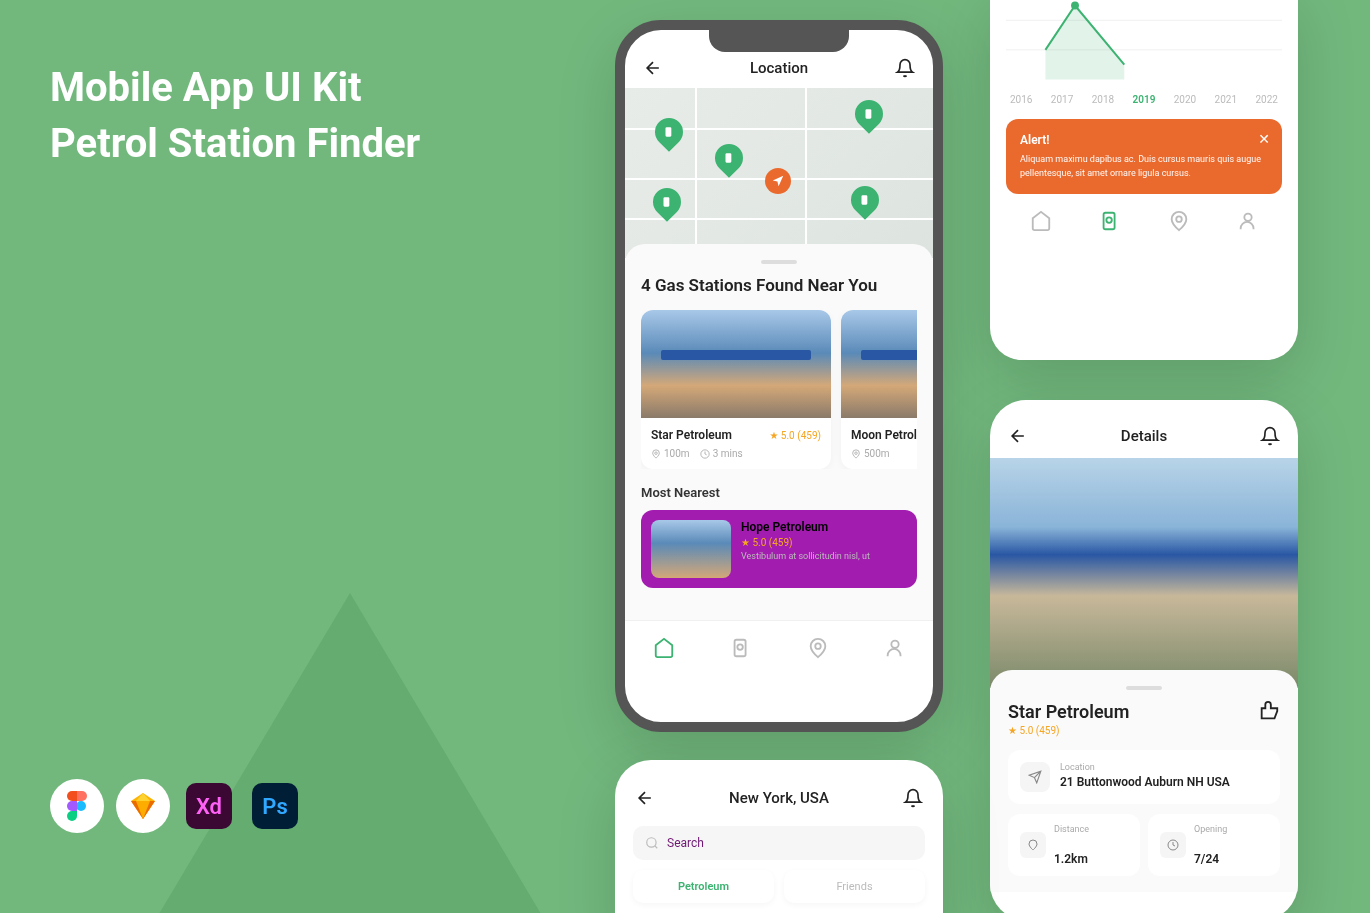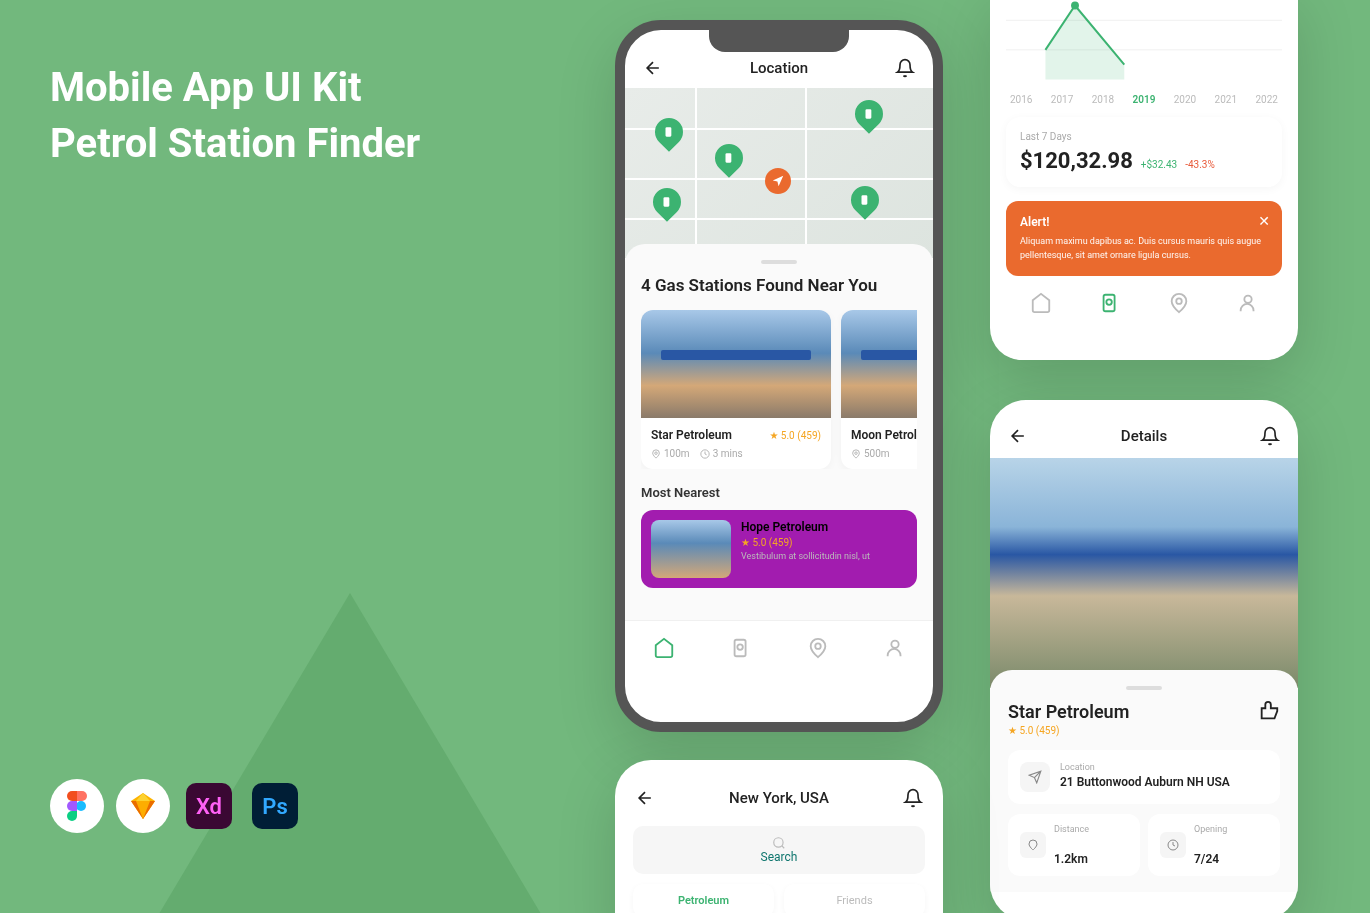--- a/index.html
+++ b/index.html
@@ -75,21 +75,21 @@
 .loc-label { font-size: 9px; color: #aaa; margin-bottom: 3px; }
 .loc-addr { font-size: 12px; font-weight: 600; color: #222; }
 .chips-row { display: flex; gap: 8px; margin-top: 10px; }
 .chip { flex: 1; background: #fff; border-radius: 12px; padding: 10px 12px; display: flex; gap: 8px; align-items: center; }
 .chip-icon { width: 26px; height: 26px; background: #f5f5f5; border-radius: 6px; display: flex; align-items: center; justify-content: center; }
 .chip-label { font-size: 9px; color: #aaa; }
 .chip-value { font-size: 12px; font-weight: 600; color: #222; margin-top: 18px; }
 
 .phone4 { top: 760px; left: 615px; width: 328px; height: 180px; border-radius: 36px 36px 0 0; }
 .p4-header { display: flex; align-items: center; justify-content: space-between; padding: 28px 20px 12px; }
-.search-box { margin: 6px 18px; background: #f6f6f6; border-radius: 10px; padding: 10px 12px; display: flex; align-items: center; font-size: 12px; color: #0f766e; flex-direction: column; }
+.search-box { margin: 6px 18px; background: #f6f6f6; border-radius: 10px; padding: 10px 12px; display: flex; align-items: center; gap: 8px; font-size: 12px; color: #701a75; }
 .tabs-row { display: flex; gap: 10px; margin: 10px 18px 0; }
 .tab { flex: 1; background: #fff; border-radius: 10px; padding: 10px; text-align: center; font-size: 11px; box-shadow: 0 2px 6px rgba(0,0,0,0.04); }
 .tab.active { color: #3cb371; font-weight: 600; }
 .tab.inactive { color: #bbb; }
 svg { display: block; }
 </style>
 </head>
 <body>
 
 <div class="triangle"></div>
@@ -261,28 +261,20 @@
   </div>
   <div class="chart-years">
     <span>2016</span>
     <span>2017</span>
     <span>2018</span>
     <span class="active">2019</span>
     <span>2020</span>
     <span>2021</span>
     <span>2022</span>
   </div>
-  <div class="stats-card">
-    <div class="stats-label">Last 7 Days</div>
-    <div class="stats-value-row">
-      <div class="stats-value">$120,32.98</div>
-      <div class="stats-up">+$32.43</div>
-      <div class="stats-down">-43.3%</div>
-    </div>
-  </div>
   <div class="alert-box">
     <div class="alert-close">✕</div>
     <div class="alert-title">Alert!</div>
     <div class="alert-text">Aliquam maximu dapibus ac. Duis cursus mauris quis augue pellentesque, sit amet ornare ligula cursus.</div>
   </div>
   <div class="nav2">
     <svg class="nav-icon" viewBox="0 0 24 24" fill="none" stroke="#bbb" stroke-width="2">
         <path d="M3 9l9-7 9 7v11a2 2 0 01-2 2H5a2 2 0 01-2-2z"></path>
       </svg>
     <svg class="nav-icon" viewBox="0 0 24 24" fill="none" stroke="#3cb371" stroke-width="2">

